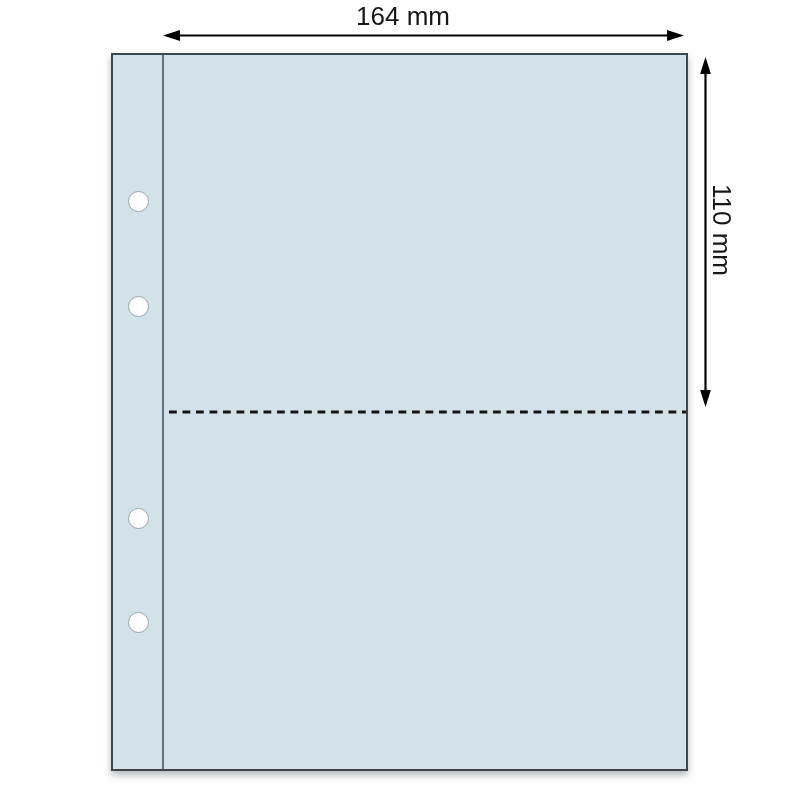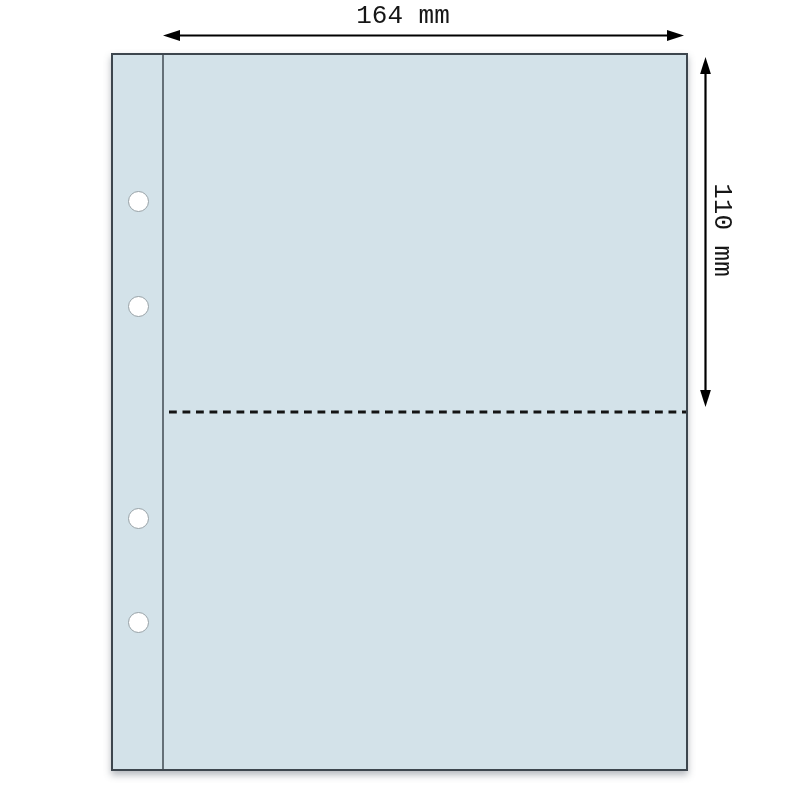--- a/index.html
+++ b/index.html
@@ -6,21 +6,21 @@
     margin: 0;
     padding: 0;
     background: #ffffff;
   }
   .canvas {
     position: relative;
     width: 800px;
     height: 800px;
     background: #ffffff;
     overflow: hidden;
-    font-family: Liberation Mono, monospace;
+    font-family: Liberation Sans, sans-serif;
   }
   .sheet {
     position: absolute;
     left: 111px;
     top: 53px;
     width: 577px;
     height: 718px;
     box-sizing: border-box;
     background: #d3e2e9;
     border: 2px solid #3d464e;

